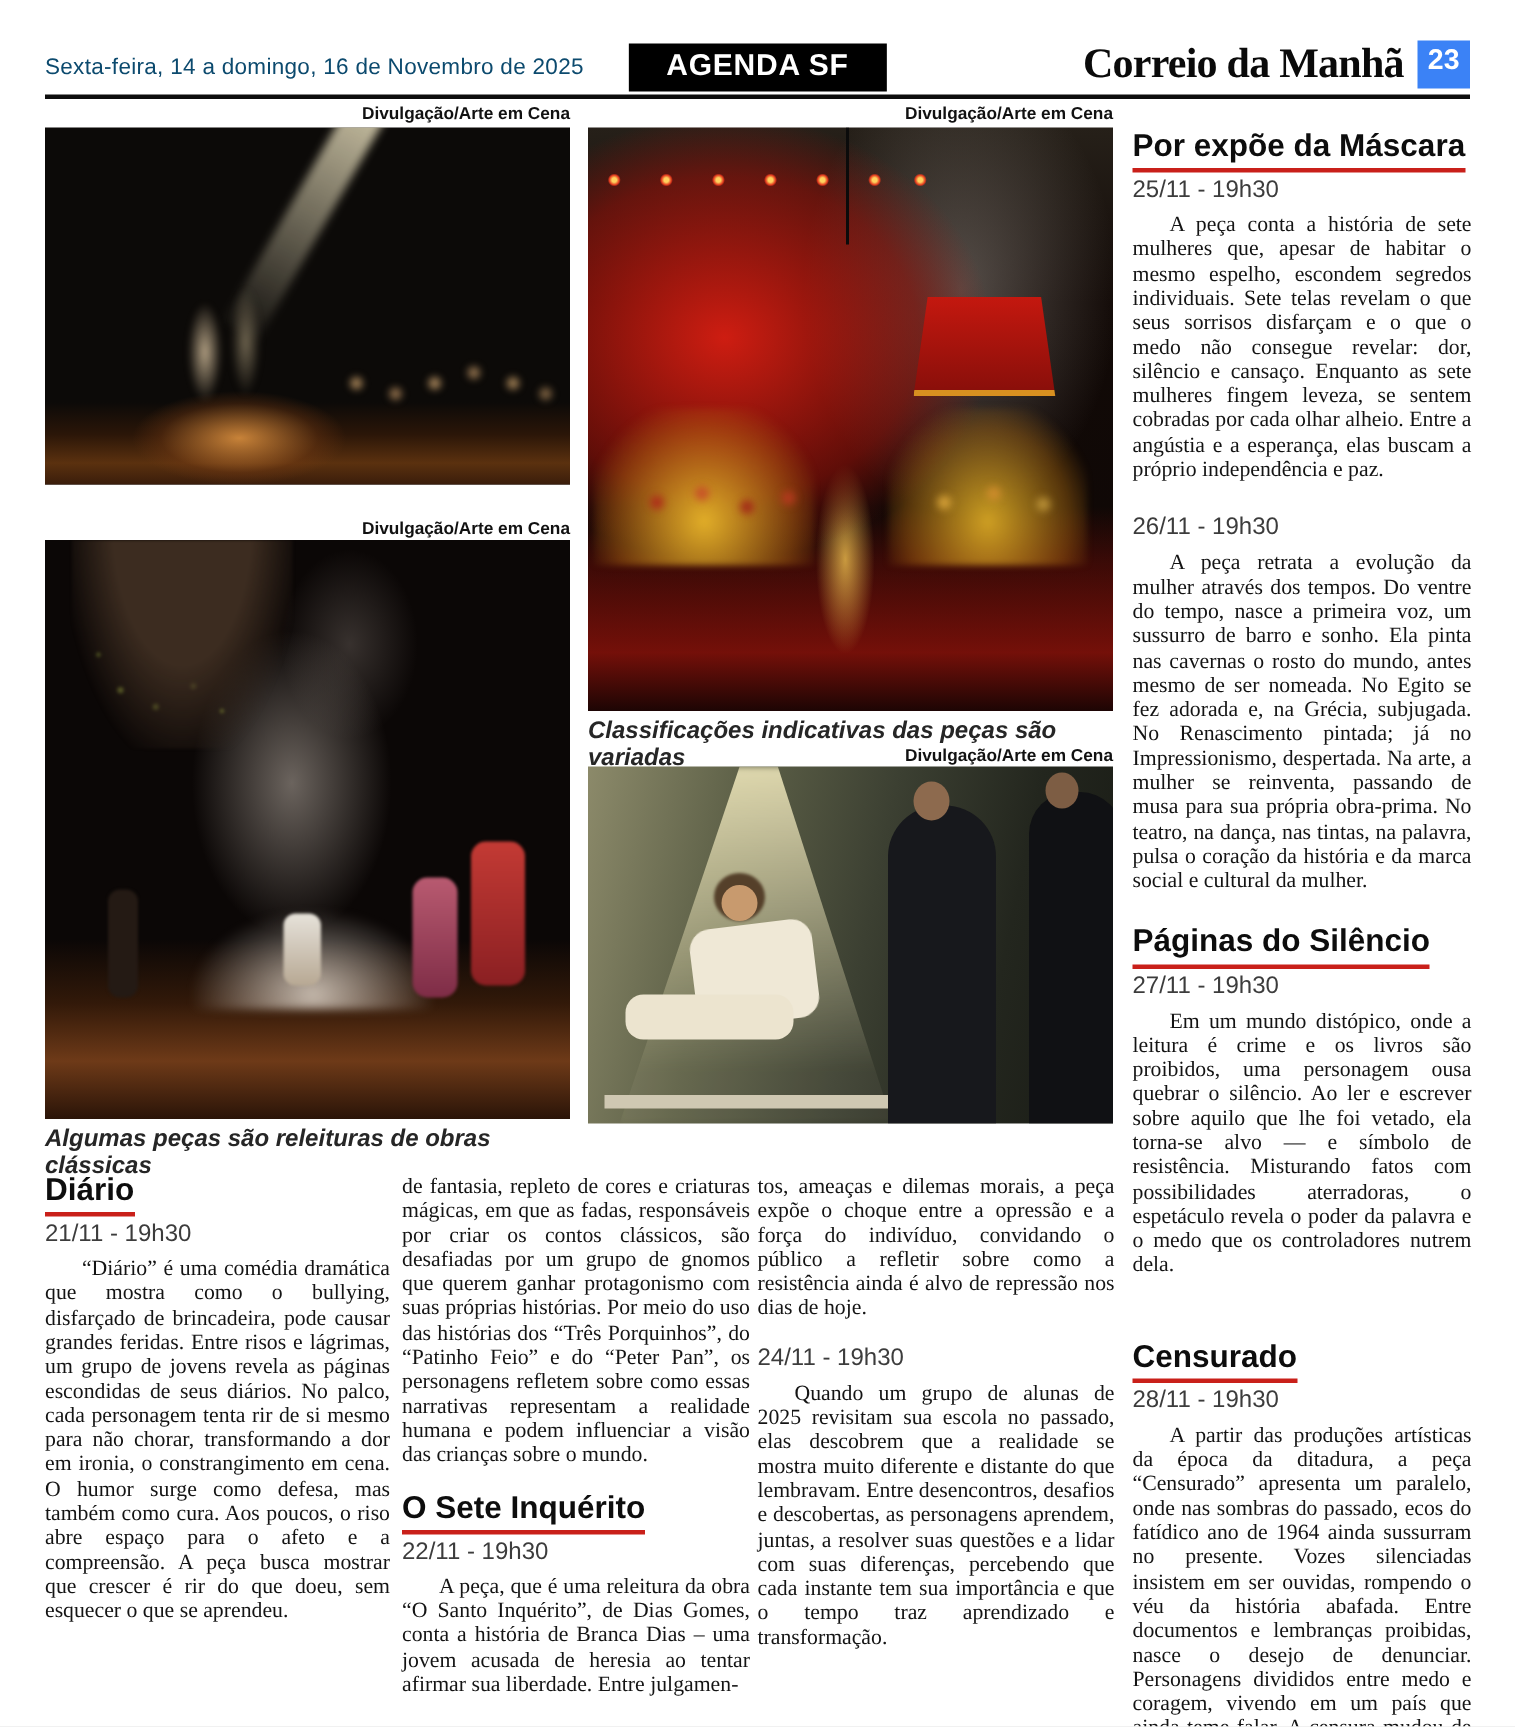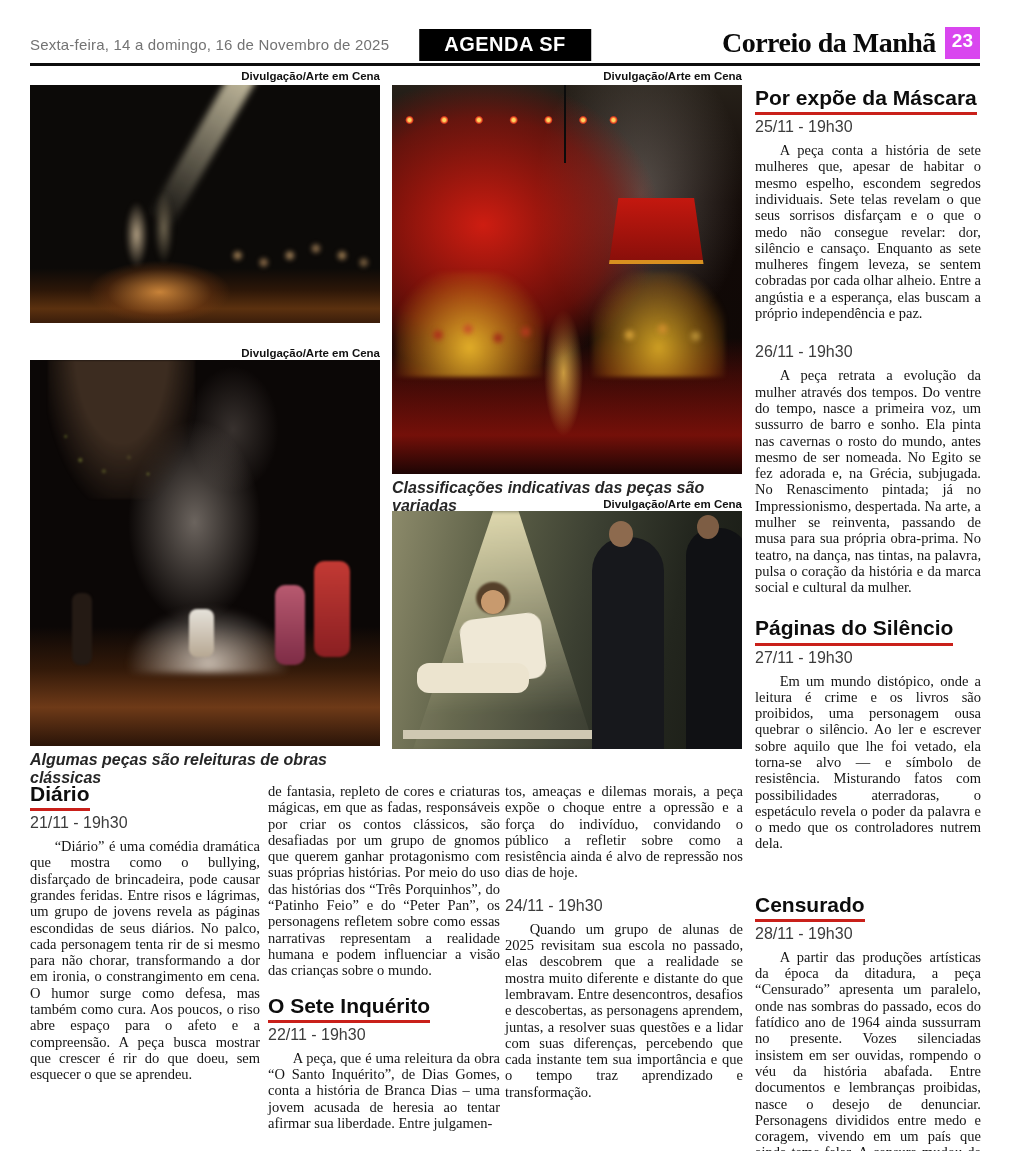--- a/index.html
+++ b/index.html
@@ -3,29 +3,29 @@
 <meta charset="utf-8">
 <style>
   * { box-sizing: border-box; margin: 0; padding: 0; }
   html,body { background:#e8e8e8; }
   .page {
     position: relative; width: 1010px; height: 1151px;
     background: #ffffff; margin: 0 auto; overflow: hidden;
     font-family: "Liberation Sans", sans-serif;
   }
   
-  .date-line { position:absolute; left:30px; top:36px; font-size:15px; color:#737373; letter-spacing:.2px; }
+  .date-line { position:absolute; left:30px; top:36px; font-size:15px; color:#0c4a6e; letter-spacing:.2px; }
   .section-badge {
     position:absolute; left:50%; top:29px; transform:translateX(-50%);
     background:#000; color:#fff; font-weight:800; font-size:20px;
     padding:4px 25px 5px; letter-spacing:.5px;
   }
   .masthead-wrap { position:absolute; right:30px; top:27px; display:flex; gap:9px; }
   .masthead { font-family:"Liberation Serif", serif; font-weight:700; font-size:28px; color:#0a0a0a; letter-spacing:-.5px; }
-  .pagenum { background:#d946ef; color:#fff; font-weight:800; font-size:19px; padding:3px 7px 4px; }
+  .pagenum { background:#3b82f6; color:#fff; font-weight:800; font-size:19px; padding:3px 7px 4px; }
   .header-rule { position:absolute; left:30px; right:30px; top:63px; height:3px; background:#0d0d0d; }
 
   
   .credit { position:absolute; font-size:11.5px; font-weight:700; color:#111; text-align:right; }
   .caption { position:absolute; font-style:italic; font-weight:600; font-size:16px; color:#262626; }
   .photo { position:absolute; overflow:hidden; background:#000; }
   .photo > div { position:absolute; }
 
   .c1 { left:30px; top:70px; width:350px; }
   #photo1 { left:30px; top:85px; width:350px; height:238px;

